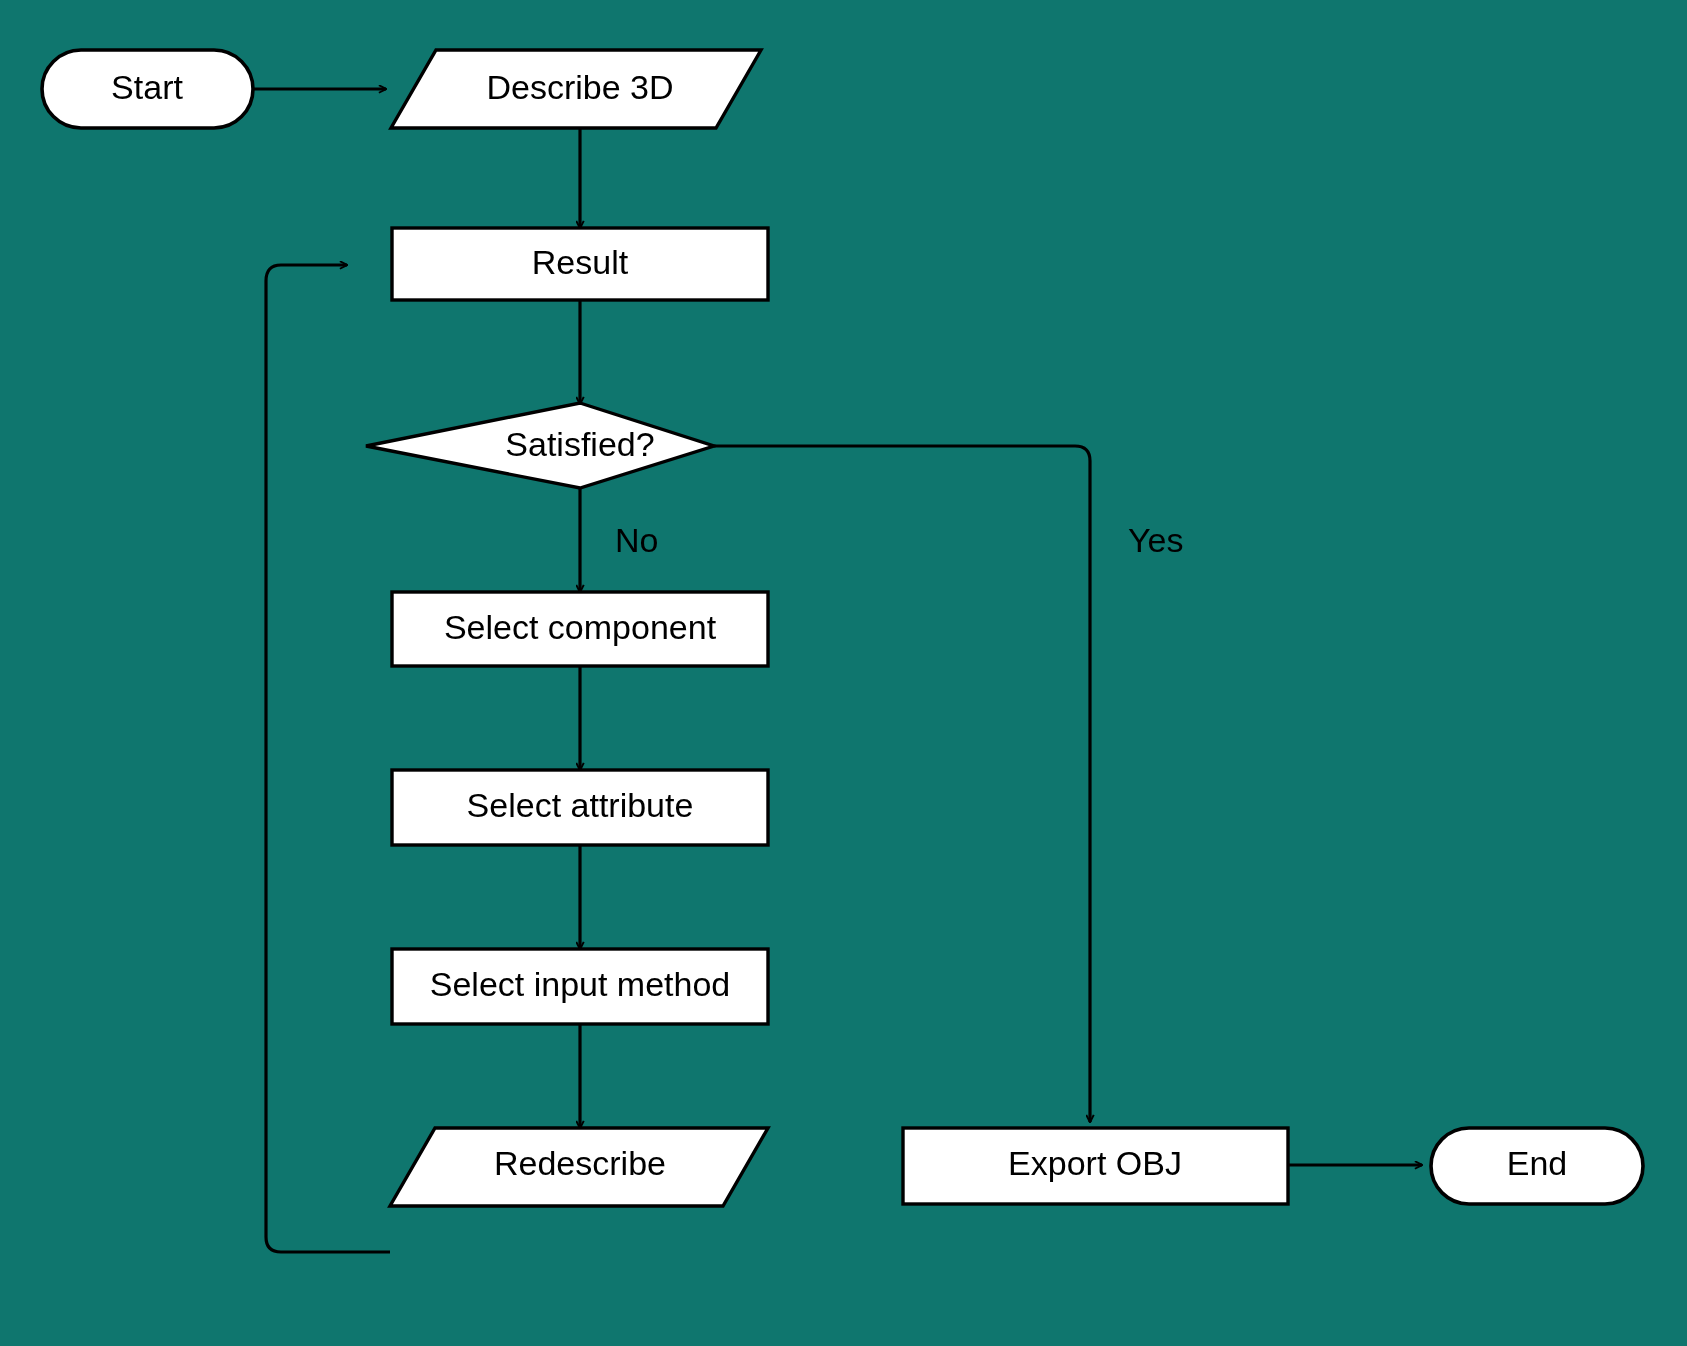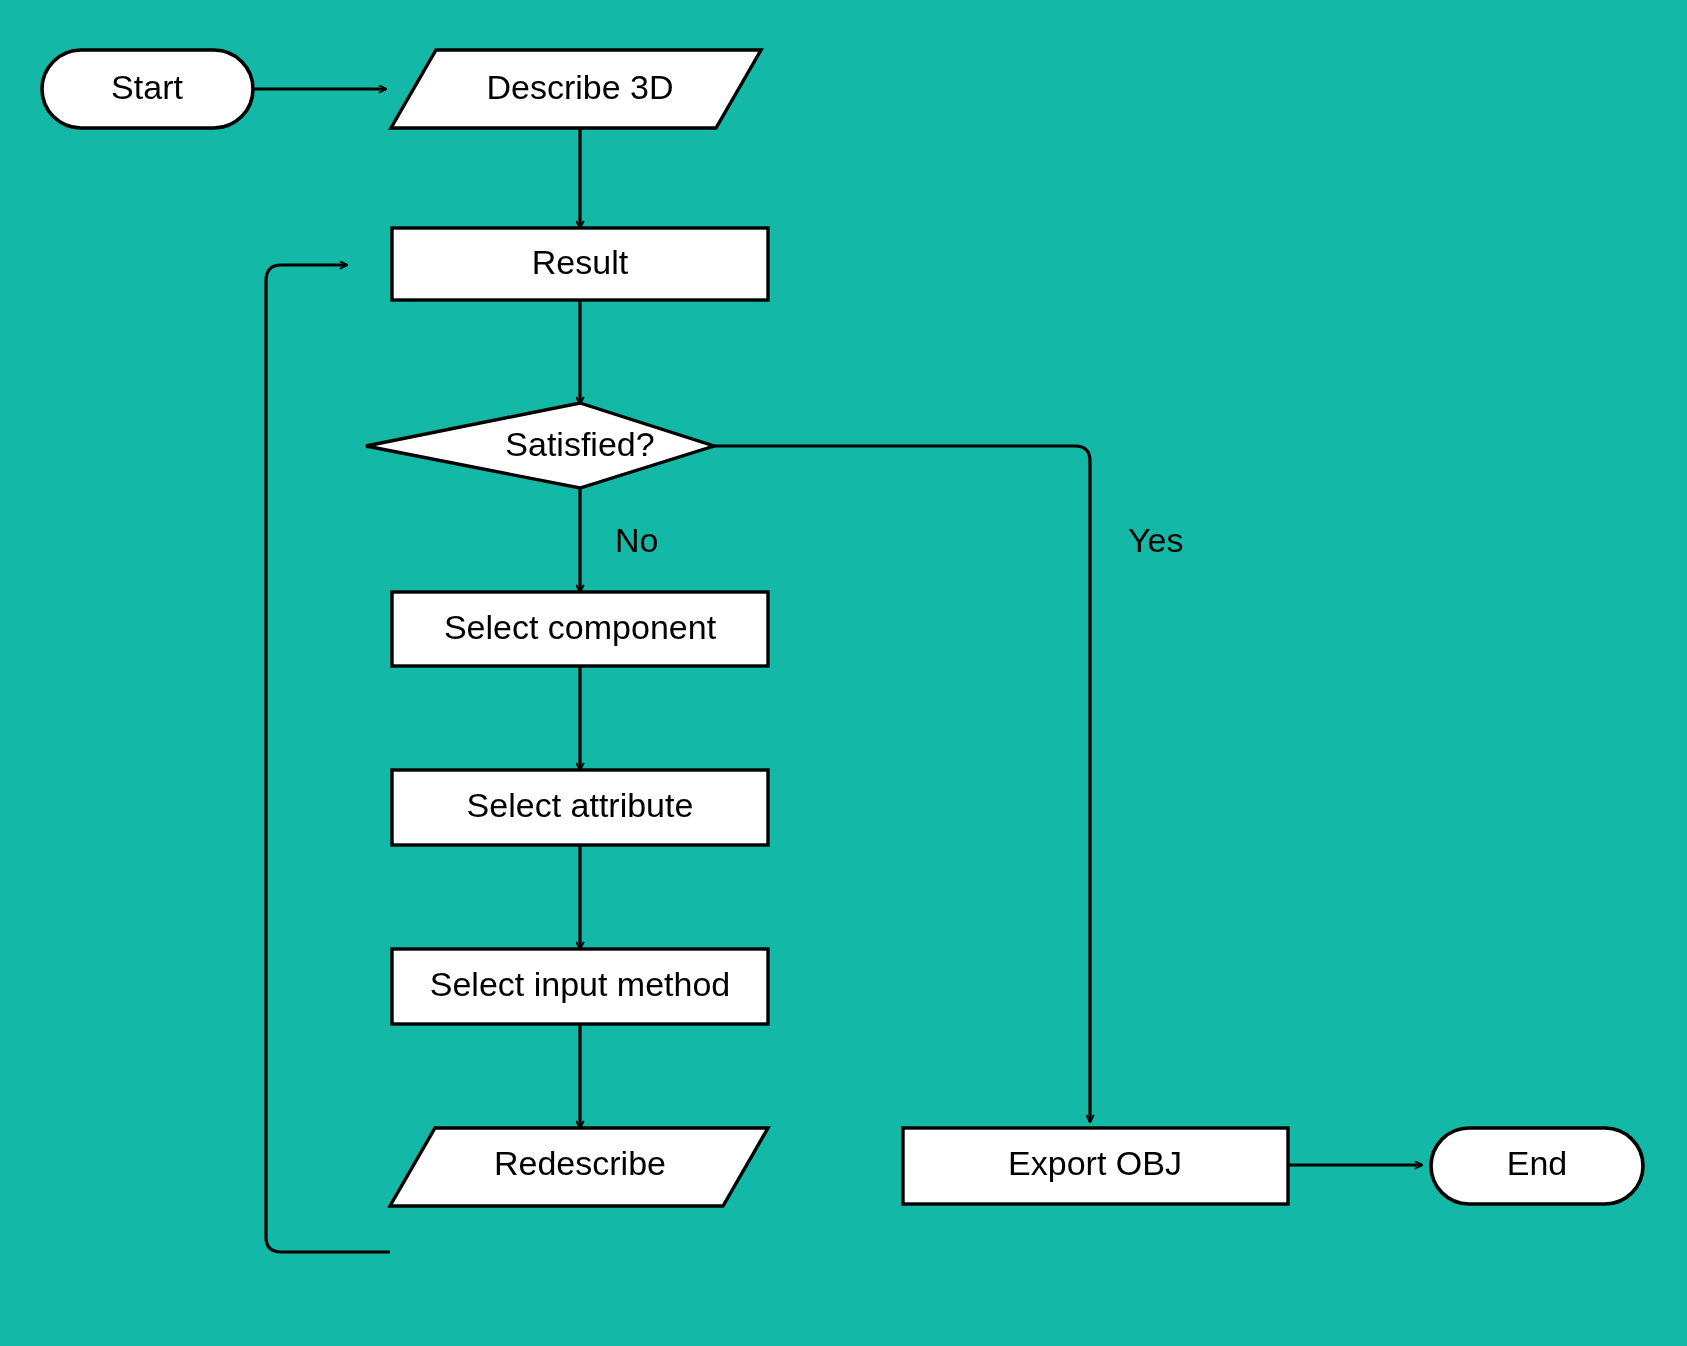--- a/index.html
+++ b/index.html
@@ -10,21 +10,21 @@
   body {
     width: 1687px;
     height: 1346px;
     font-family: "Liberation Sans", sans-serif;
     overflow: hidden;
   }
   #flowchart-root {
     position: relative;
     width: 1687px;
     height: 1346px;
-    background: #14b8a6;
+    background: #0f766e;
   }
   svg.flow {
     display: block;
     width: 1687px;
     height: 1346px;
   }
   .node-shape {
     fill: #ffffff;
     stroke: #000000;
     stroke-width: 3.4;

